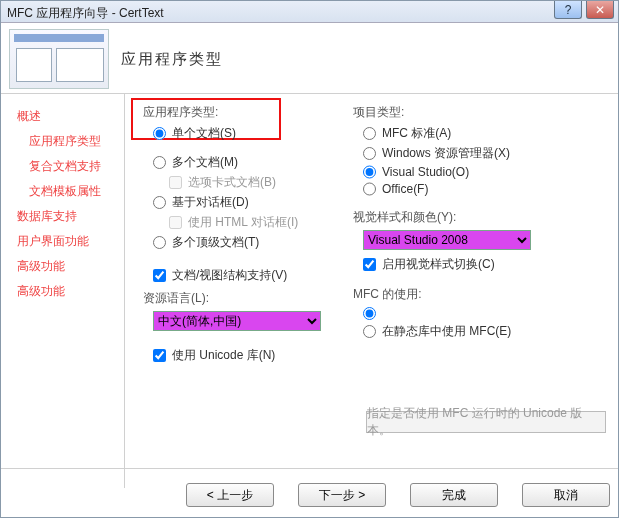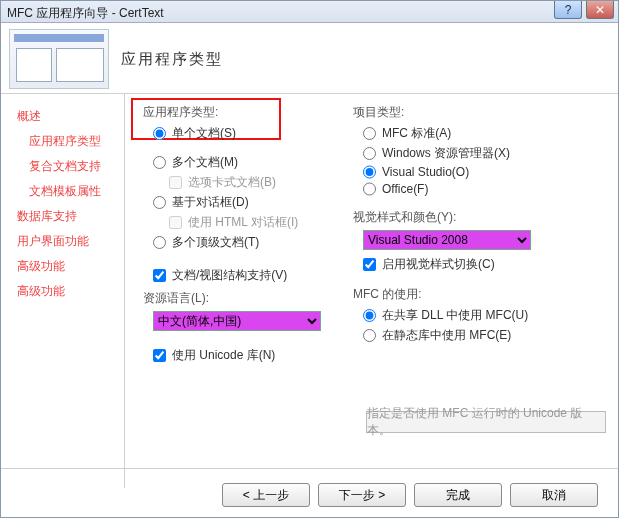--- a/index.html
+++ b/index.html
@@ -32,21 +32,21 @@
 .row input[type=radio], .row input[type=checkbox] { margin-right: 6px; }
 .row.disabled { color: #999; }
 .highlight { position: absolute; border: 2px solid #e11; left: 6px; top: 4px; width: 150px; height: 42px; pointer-events: none; }
 .sub-indent { margin-left: 26px; }
 .combo { display:inline-block; vertical-align:middle; }
 .combo select { width: 150px; height: 20px; border:1px solid #7a8; background:#d946ef; }
 .combo.sm select { width: 168px; }
 .section-gap { height: 10px; }
 .hint { position: absolute; right: 12px; bottom: 84px; width: 240px; height: 22px; border: 1px solid #bbb; background:#f3f3f3; color:#9a9a9a; display:flex; align-items:center; justify-content:center; }
 .hr { position: absolute; left:0; right:0; bottom: 48px; border-top:1px solid #d0d0d0; }
-.footer { position: absolute; left:0; right:0; bottom: 10px; display:flex; justify-content:flex-end; gap:8px; padding-right: 20px; }
+.footer { position: absolute; left:0; right:0; bottom: 10px; display:flex; justify-content:flex-end; gap:24px; padding-right: 8px; }
 .btn { min-width: 88px; height: 24px; background: linear-gradient(#fdfdfd,#e5e5e5); border:1px solid #8a8a8a; border-radius:3px; display:flex; align-items:center; justify-content:center; cursor:pointer; }
 </style>
 </head>
 <body>
 
 <div class="window">
   <div class="titlebar">
     <span class="titlebar-text">MFC 应用程序向导 - CertText</span>
     <div class="titlebuttons">
       <div class="tbtn help">
@@ -153,21 +153,20 @@
           </span>
         </div>
         <label class="row" style="margin-top:6px">
             <input type="checkbox" checked="" style="">
             <span>启用视觉样式切换(C)</span>
           </label>
         <div class="section-gap"></div>
         <div class="group-title">MFC 的使用:</div>
         <label class="row">
             <input type="radio" name="mfcuse" checked="" style="">
-            <span>在共享 DLL 中使用 MFC(U)</span>
           </label>
         <label class="row">
             <input type="radio" name="mfcuse" style="">
             <span>在静态库中使用 MFC(E)</span>
           </label>
       </div>
     </div>
   </div>
 
   <div class="hint">指定是否使用 MFC 运行时的 Unicode 版本。</div>

